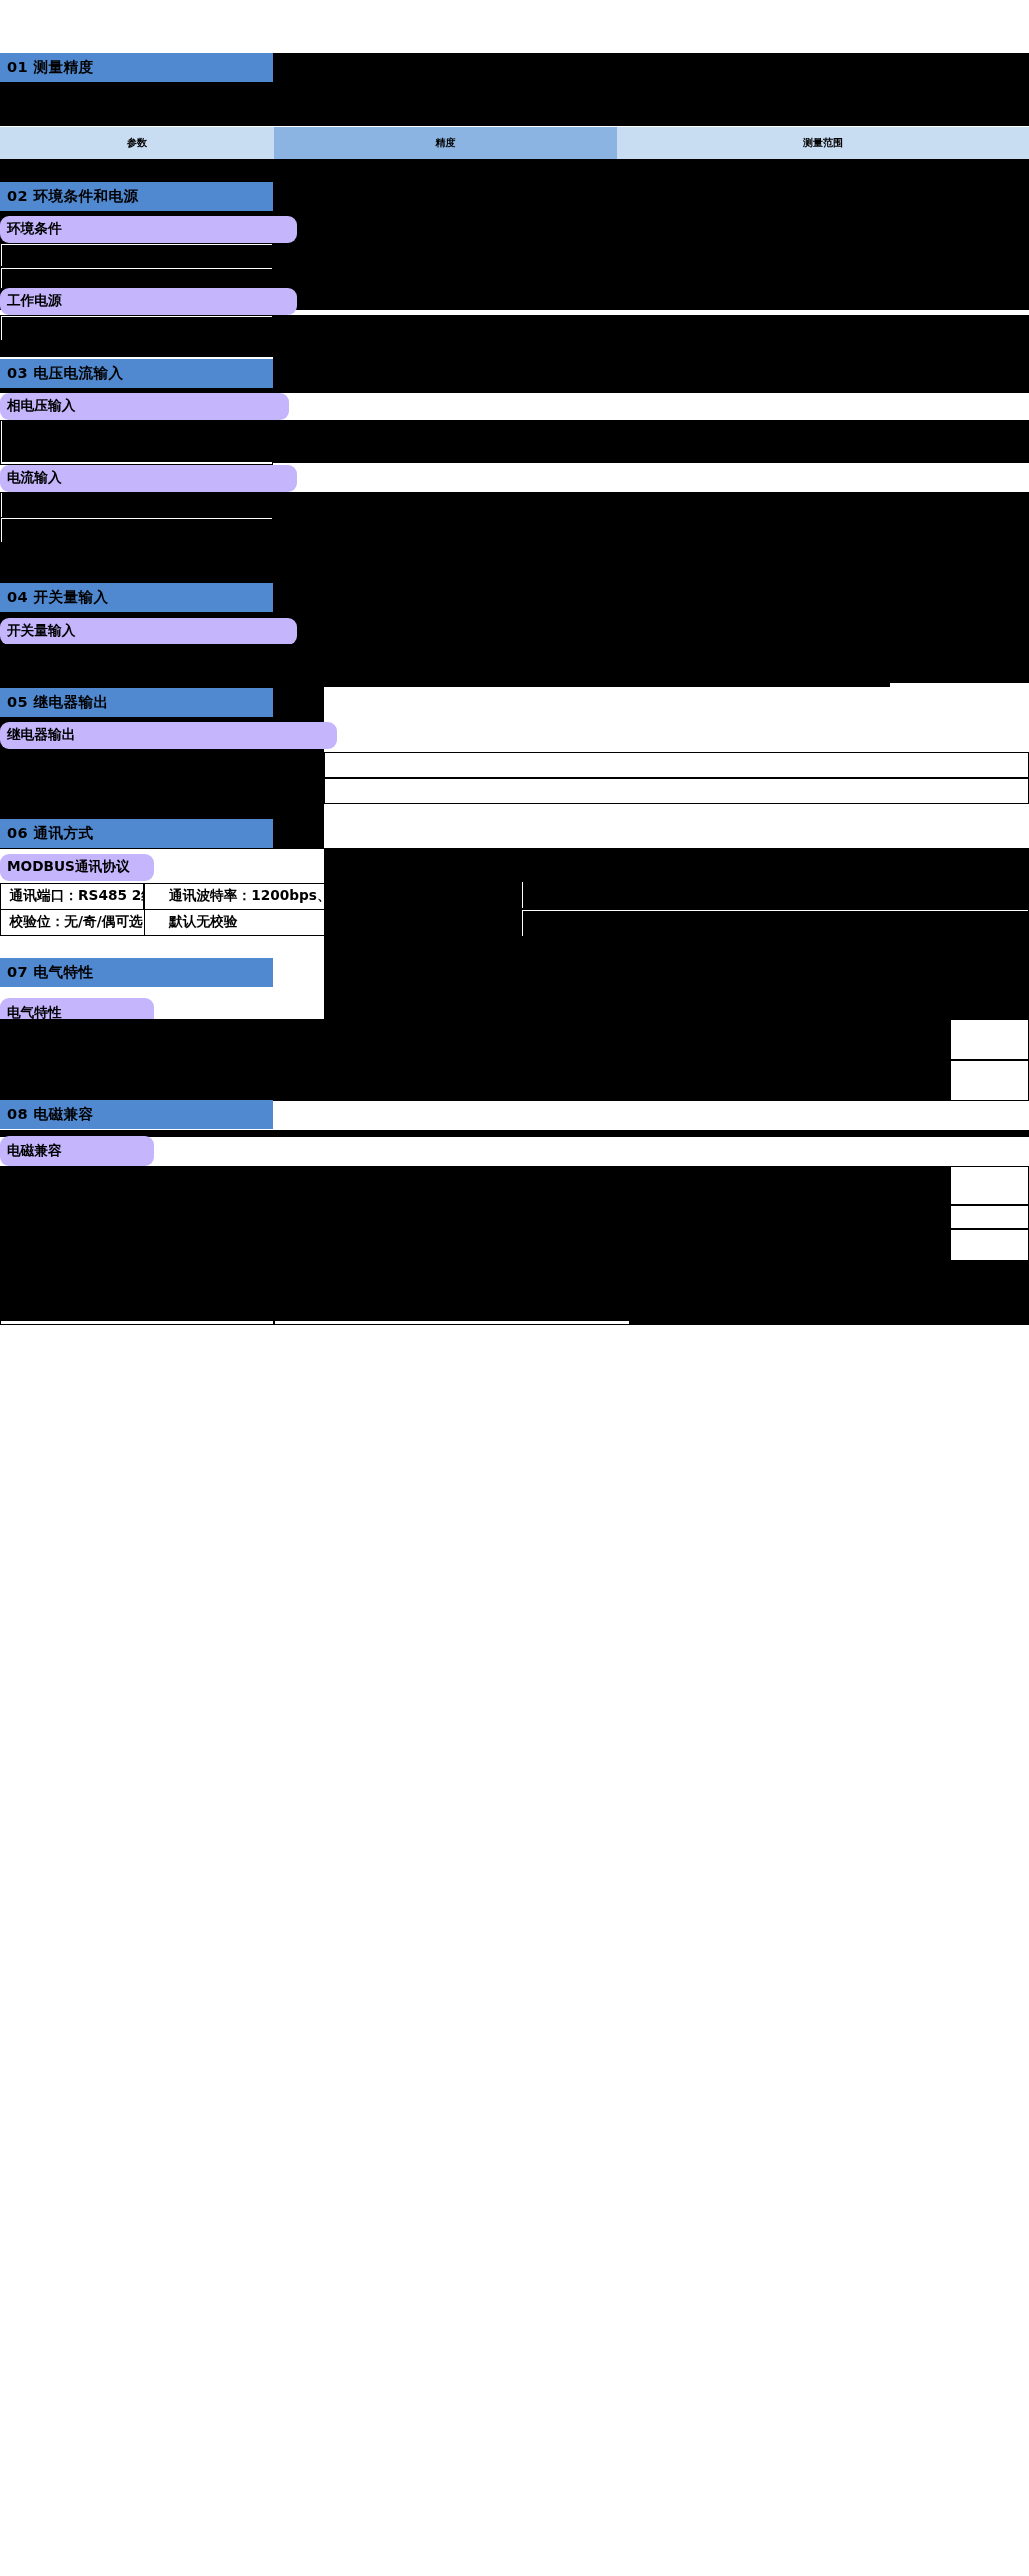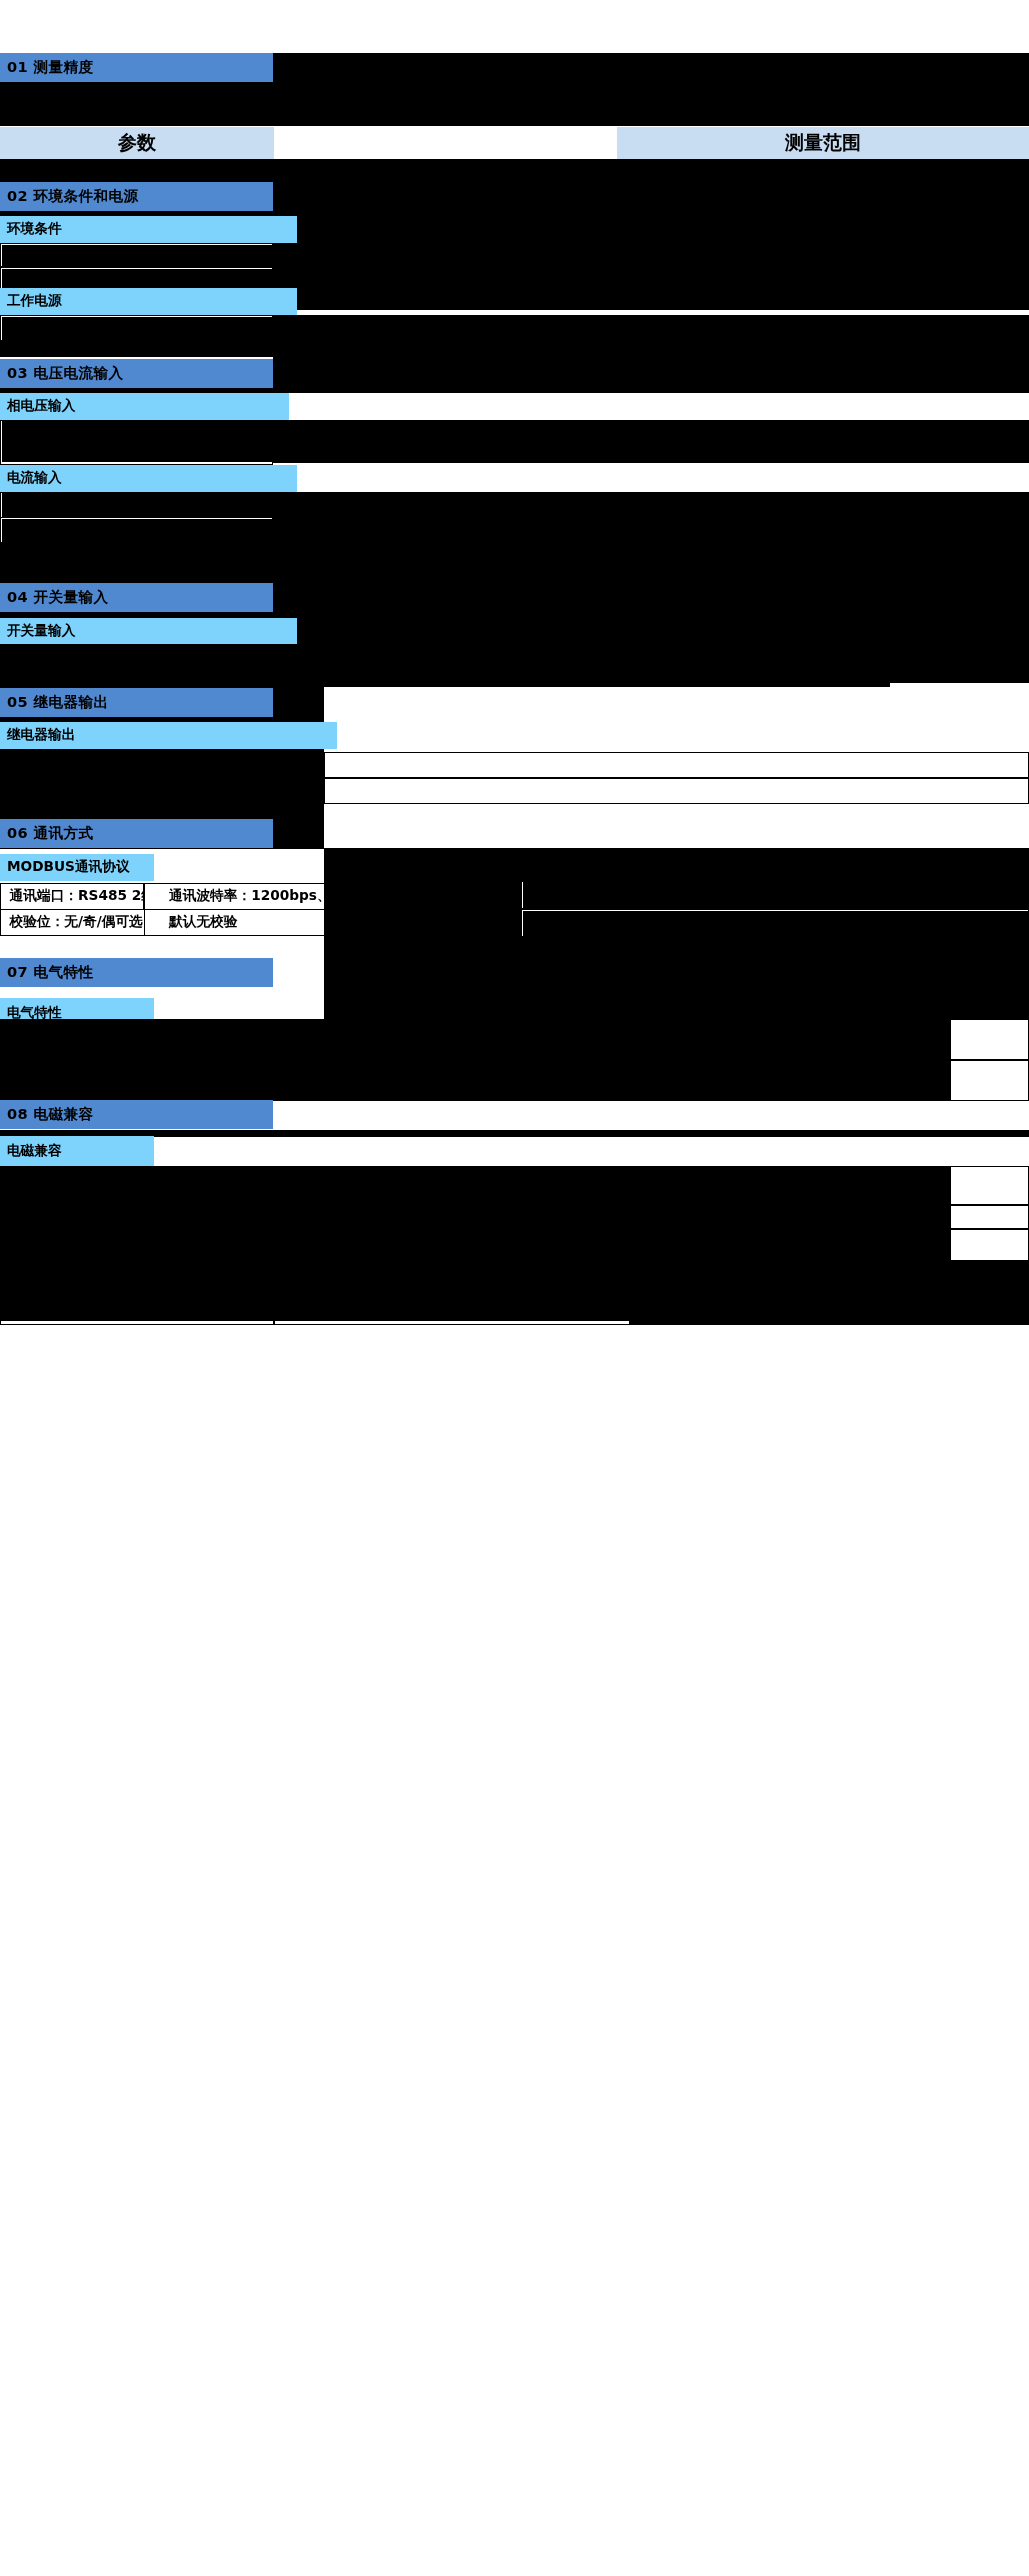--- a/index.html
+++ b/index.html
@@ -24,33 +24,34 @@
     font-size:14.6px;
     font-weight:700;
     letter-spacing:0.4px;
     display:flex;
     align-items:center;
     padding-left:6.9px;
     box-sizing:border-box;
   }
   .sub-bar{
     position:absolute;
-    background:#7dd3fc;
+    background:#c4b5fd;
     color:#000000;
     font-size:13.7px;
     font-weight:700;
     display:flex;
     align-items:center;
     padding-left:6.9px;
     box-sizing:border-box;
+    border-radius:9px;
   }
   .hdr-cell{
     position:absolute;
     color:#000000;
-    font-size:19px;
+    font-size:10px;
     font-weight:700;
     display:flex;
     align-items:center;
     justify-content:center;
     box-sizing:border-box;
   }
   .hdr-light{background:#C8DCF2;}
   .hdr-mid{background:#8BB4E3;}
 
   .tcell{
@@ -72,20 +73,21 @@
 </head>
 <body>
 
 <div class="sheet">
 
   <div class="blk" style="left:273px;top:8.6px;width:756px;height:73px;"></div>
   <div class="sec-bar" style="left:0px;top:8.6px;width:273px;height:29px;">01  测量精度</div>
   <div class="blk" style="left:0px;top:38px;width:273px;height:44px;"></div>
 
   <div class="hdr-cell hdr-light" style="left:0px;top:83px;width:274px;height:32px;">参数</div>
+  <div class="hdr-cell hdr-mid" style="left:274px;top:83px;width:343px;height:32px;">精度</div>
   <div class="hdr-cell hdr-light" style="left:617px;top:83px;width:412px;height:32px;">测量范围</div>
 
   <div class="blk" style="left:0px;top:115px;width:1029px;height:151px;"></div>
 
   <div class="sec-bar" style="left:0px;top:138px;width:273px;height:29px;">02  环境条件和电源</div>
   <div class="blk" style="left:0px;top:167px;width:1029px;height:5.1px;"></div>
   <div class="sub-bar" style="left:0px;top:172px;width:297px;height:26.6px;">环境条件</div>
   <div class="blk" style="left:0px;top:199px;width:1029px;height:44px;"></div>
   <div class="cellbox" style="left:0px;top:199px;width:273px;height:24px;"></div>
   <div class="blk" style="left:1.7px;top:201px;width:1027px;height:39px;"></div>

